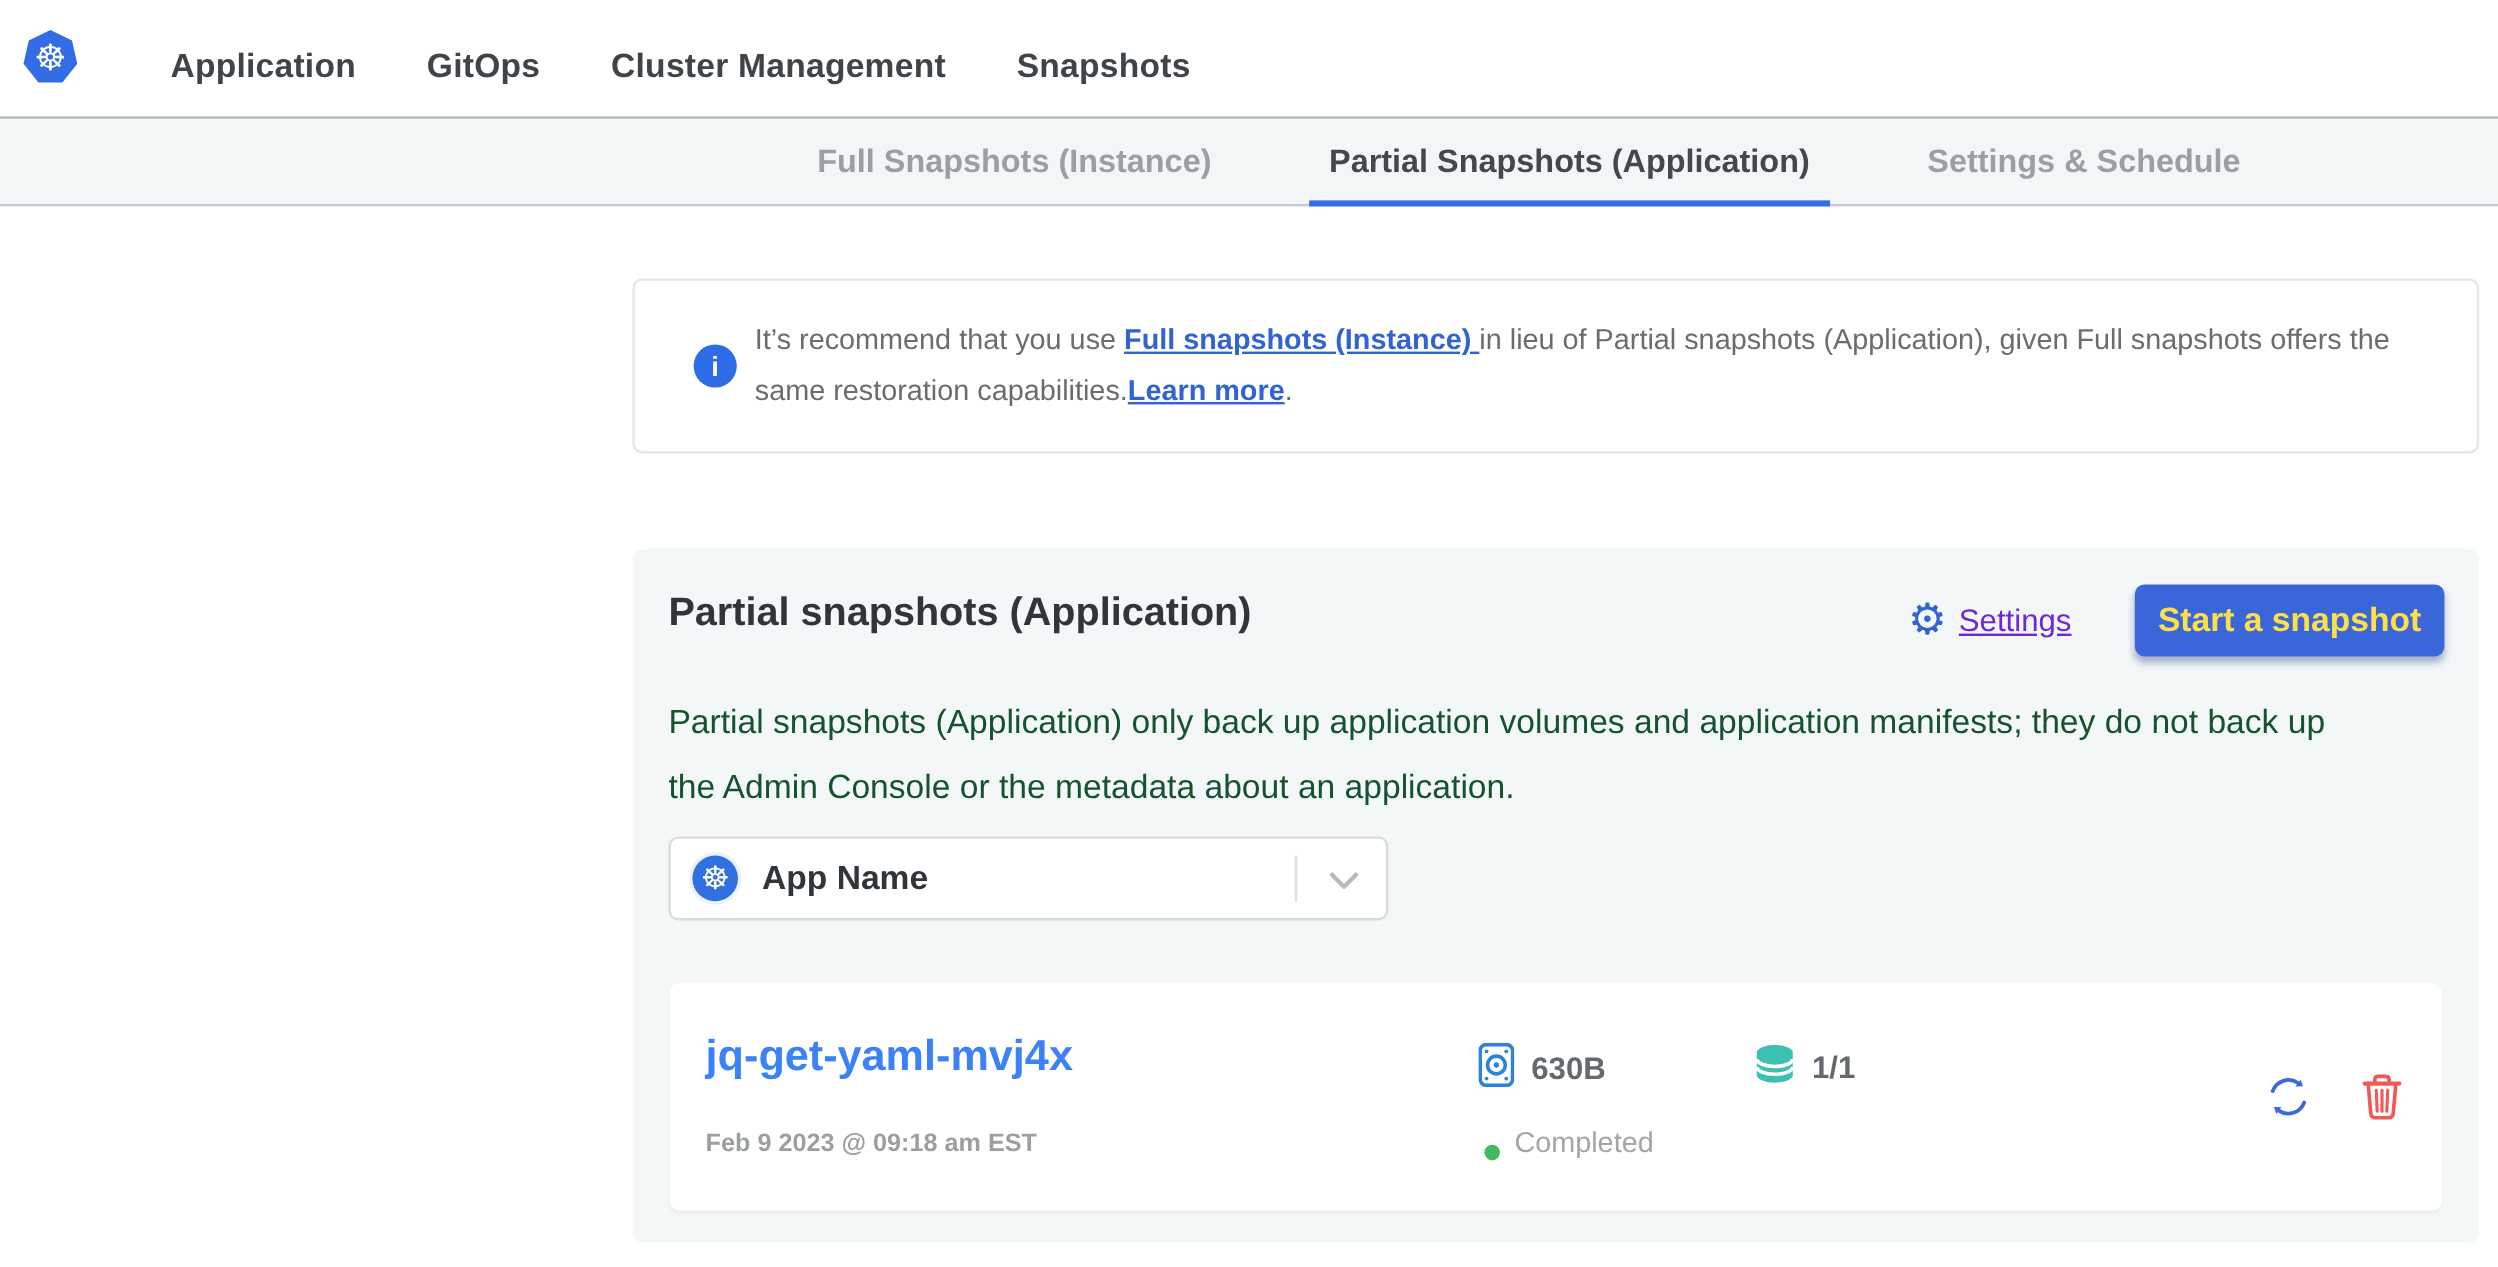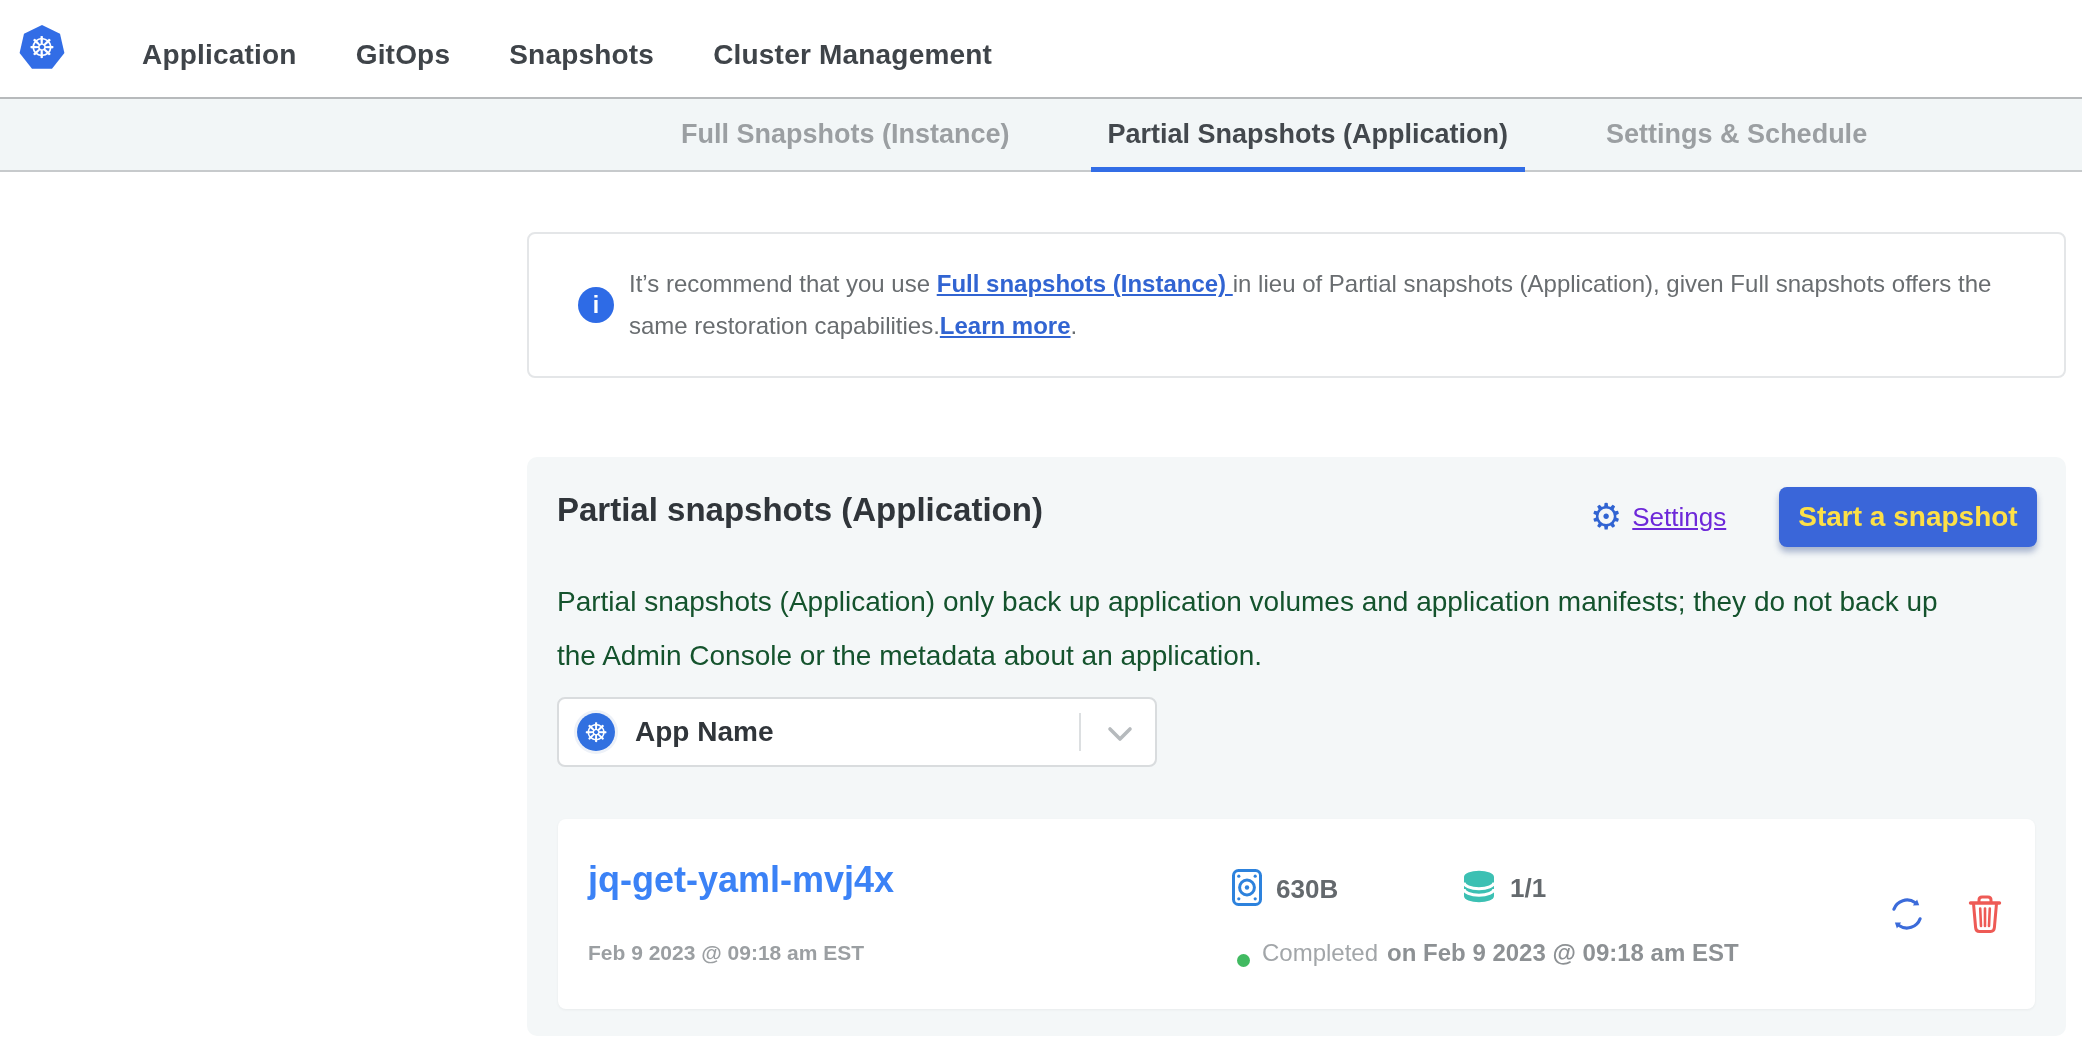--- a/index.html
+++ b/index.html
@@ -80,22 +80,22 @@
 <header class="topnav">
   <div class="logo">
     <svg width="48" height="48" viewBox="0 0 48 48">
       <polygon points="24,1 6,9.7 1.6,29.1 14,44.7 34,44.7 46.4,29.1 42,9.7" fill="#326de6"></polygon>
       <text x="24" y="34" text-anchor="middle" font-size="30" fill="#ffffff" font-family="DejaVu Sans, sans-serif">☸</text>
     </svg>
   </div>
   <nav class="nav-items">
     <div class="nav-item">Application</div>
     <div class="nav-item">GitOps</div>
+    <div class="nav-item">Cluster Management</div>
     <div class="nav-item active">Snapshots</div>
-    <div class="nav-item">Cluster Management</div>
   </nav>
 </header>
 
 <div class="subnav">
   <div class="subnav-items">
     <div class="subtab">Full Snapshots (Instance)</div>
     <div class="subtab active">Partial Snapshots (Application)</div>
     <div class="subtab">Settings &amp; Schedule</div>
   </div>
 </div>
@@ -155,21 +155,20 @@
           <path d="M2,13.5 A15,6.2 0 0 0 32,13.5" fill="none" stroke="#ffffff" stroke-width="3"></path>
           <path d="M2,20 A15,6.2 0 0 0 32,20" fill="none" stroke="#ffffff" stroke-width="3"></path>
         </svg>
       </span>
       <span class="metric-text">1/1</span>
     </div>
 
     <div class="status-group">
       <span class="status-dot"></span>
       <span class="status-label">Completed</span>
-      <span class="status-detail">on Feb 9 2023 @ 09:18 am EST</span>
     </div>
 
     <button class="icon-btn restore-btn">
       <span>
         <svg width="44" height="44" viewBox="0 0 44 44">
           <path d="M8.9,17.2 A14,14 0 0 1 30,10.5" fill="none" stroke="#3b6bda" stroke-width="3.2" stroke-linecap="round"></path>
           <polygon points="34.2,13.2 27.9,13.4 32.1,7.6" fill="#3b6bda"></polygon>
           <path d="M35.1,26.8 A14,14 0 0 1 14,33.5" fill="none" stroke="#3b6bda" stroke-width="3.2" stroke-linecap="round"></path>
           <polygon points="9.9,30.6 16.1,30.5 11.9,36.4" fill="#3b6bda"></polygon>
         </svg>

